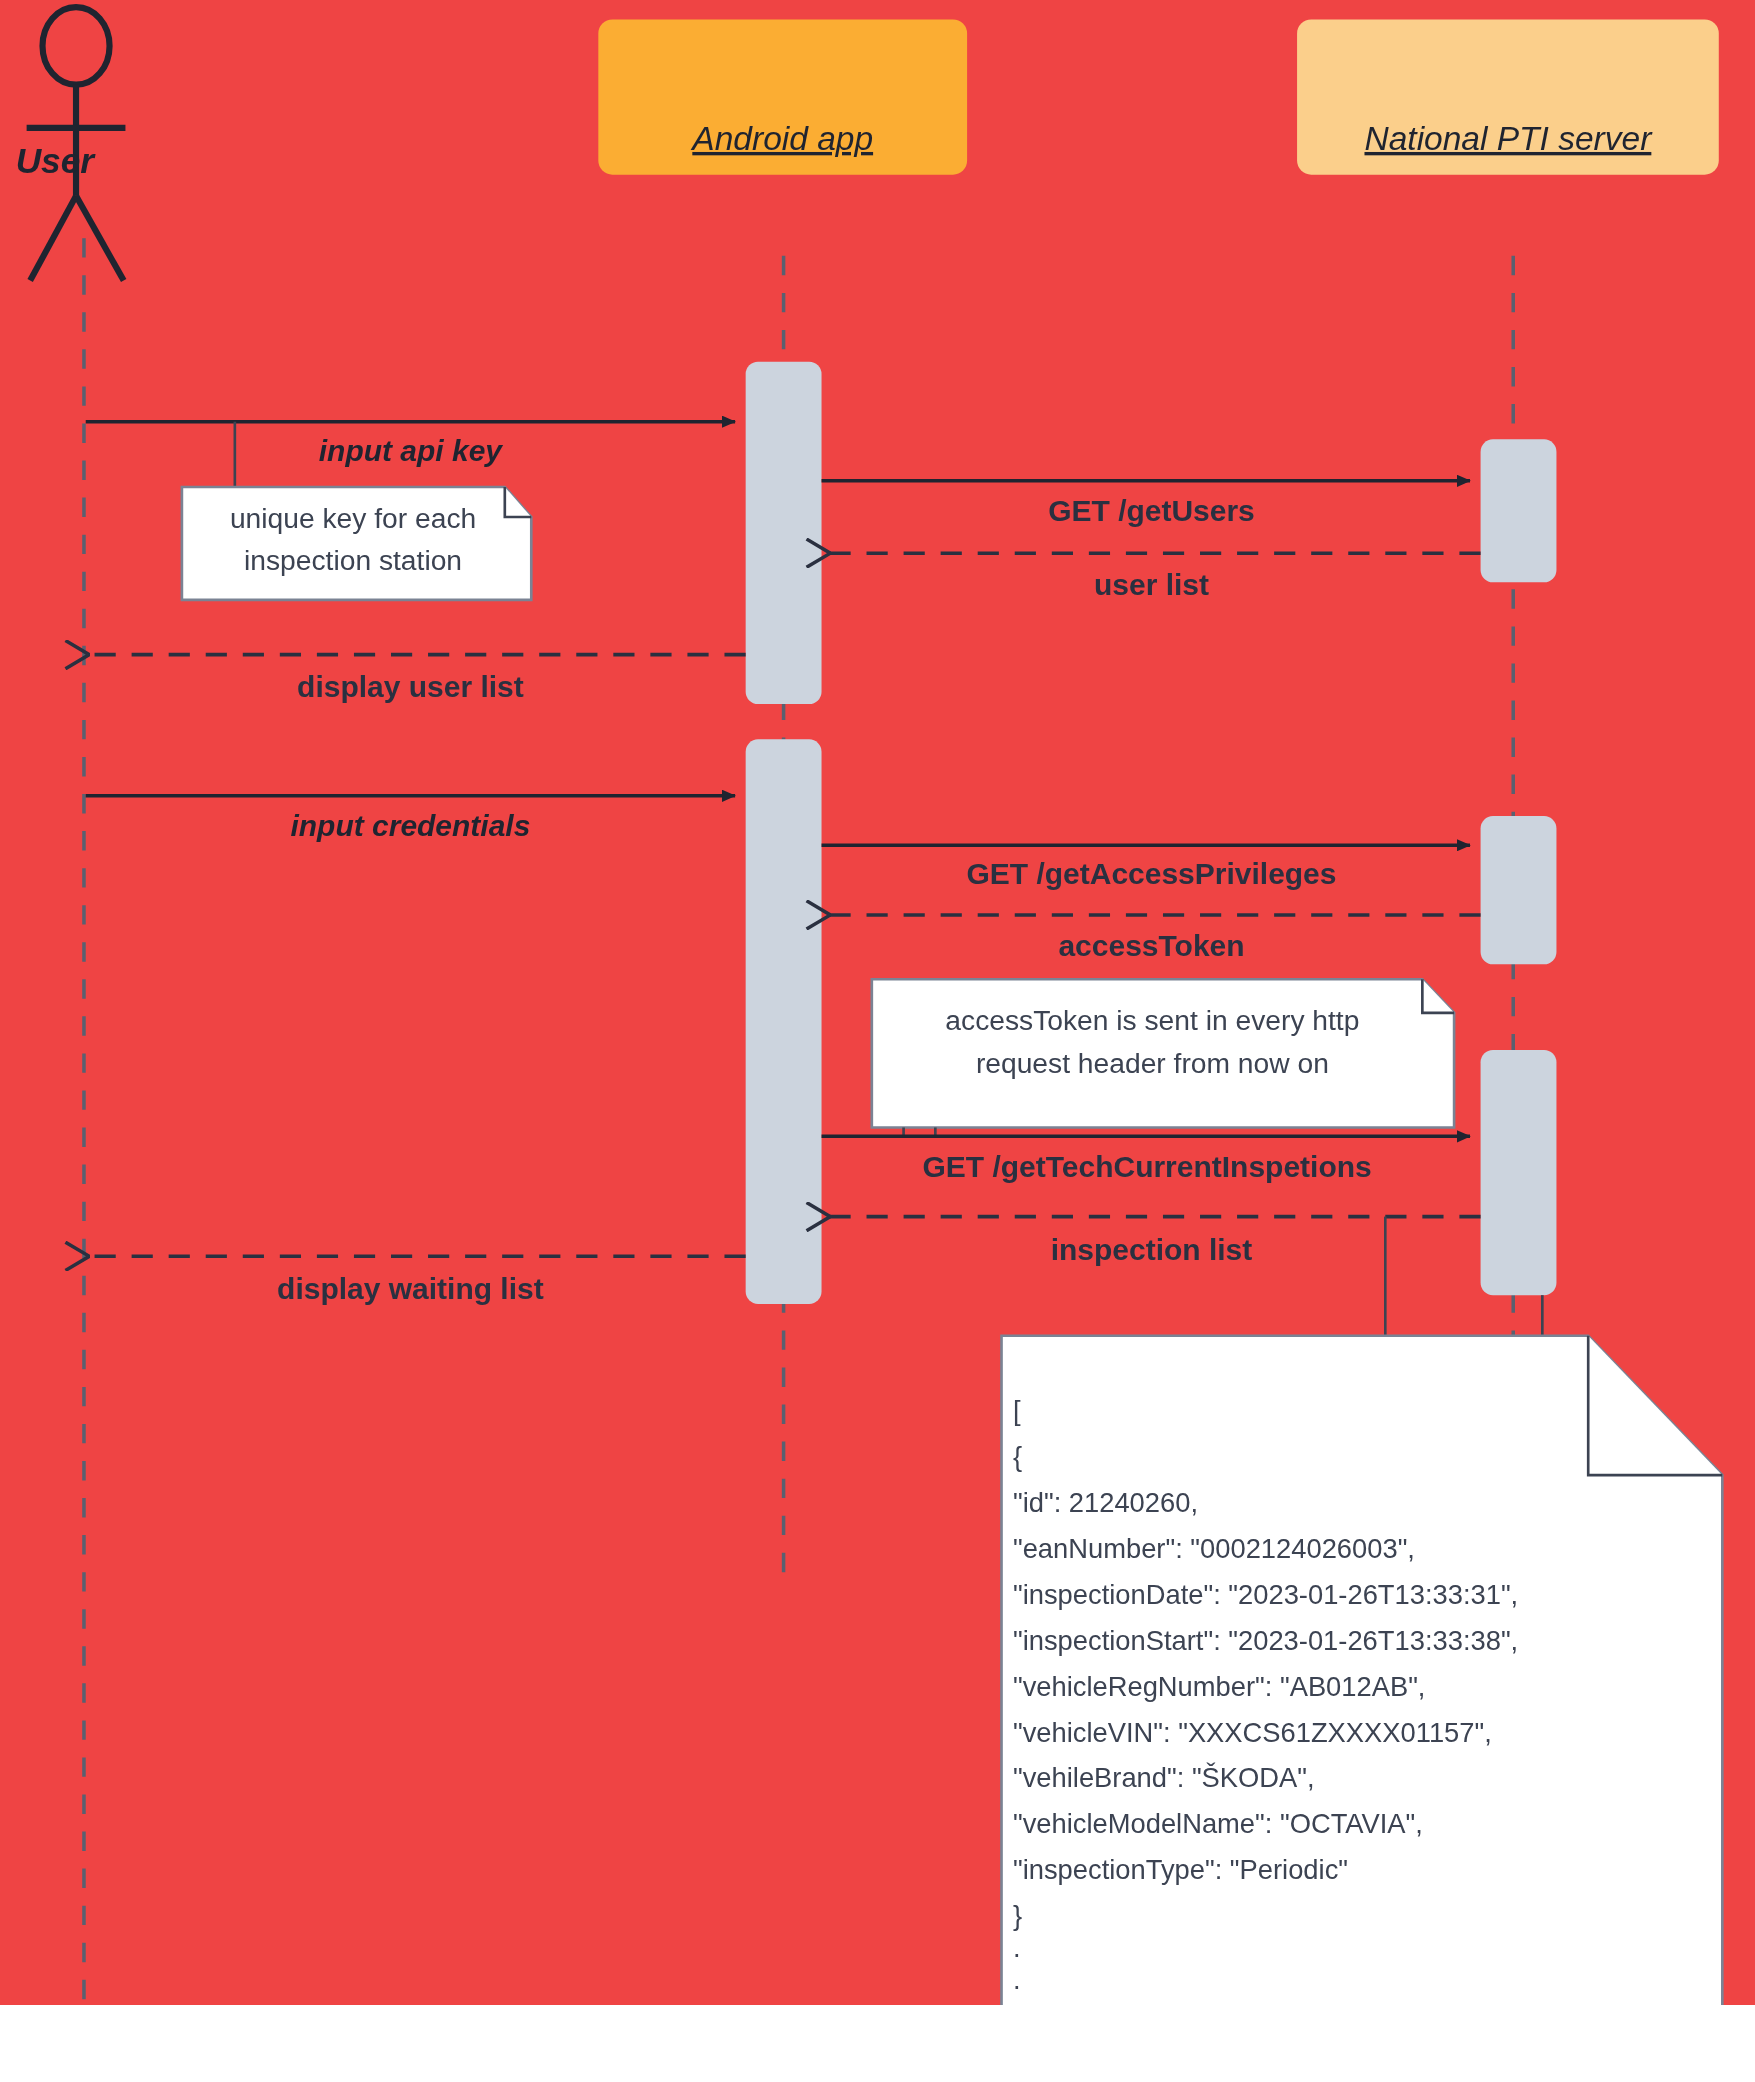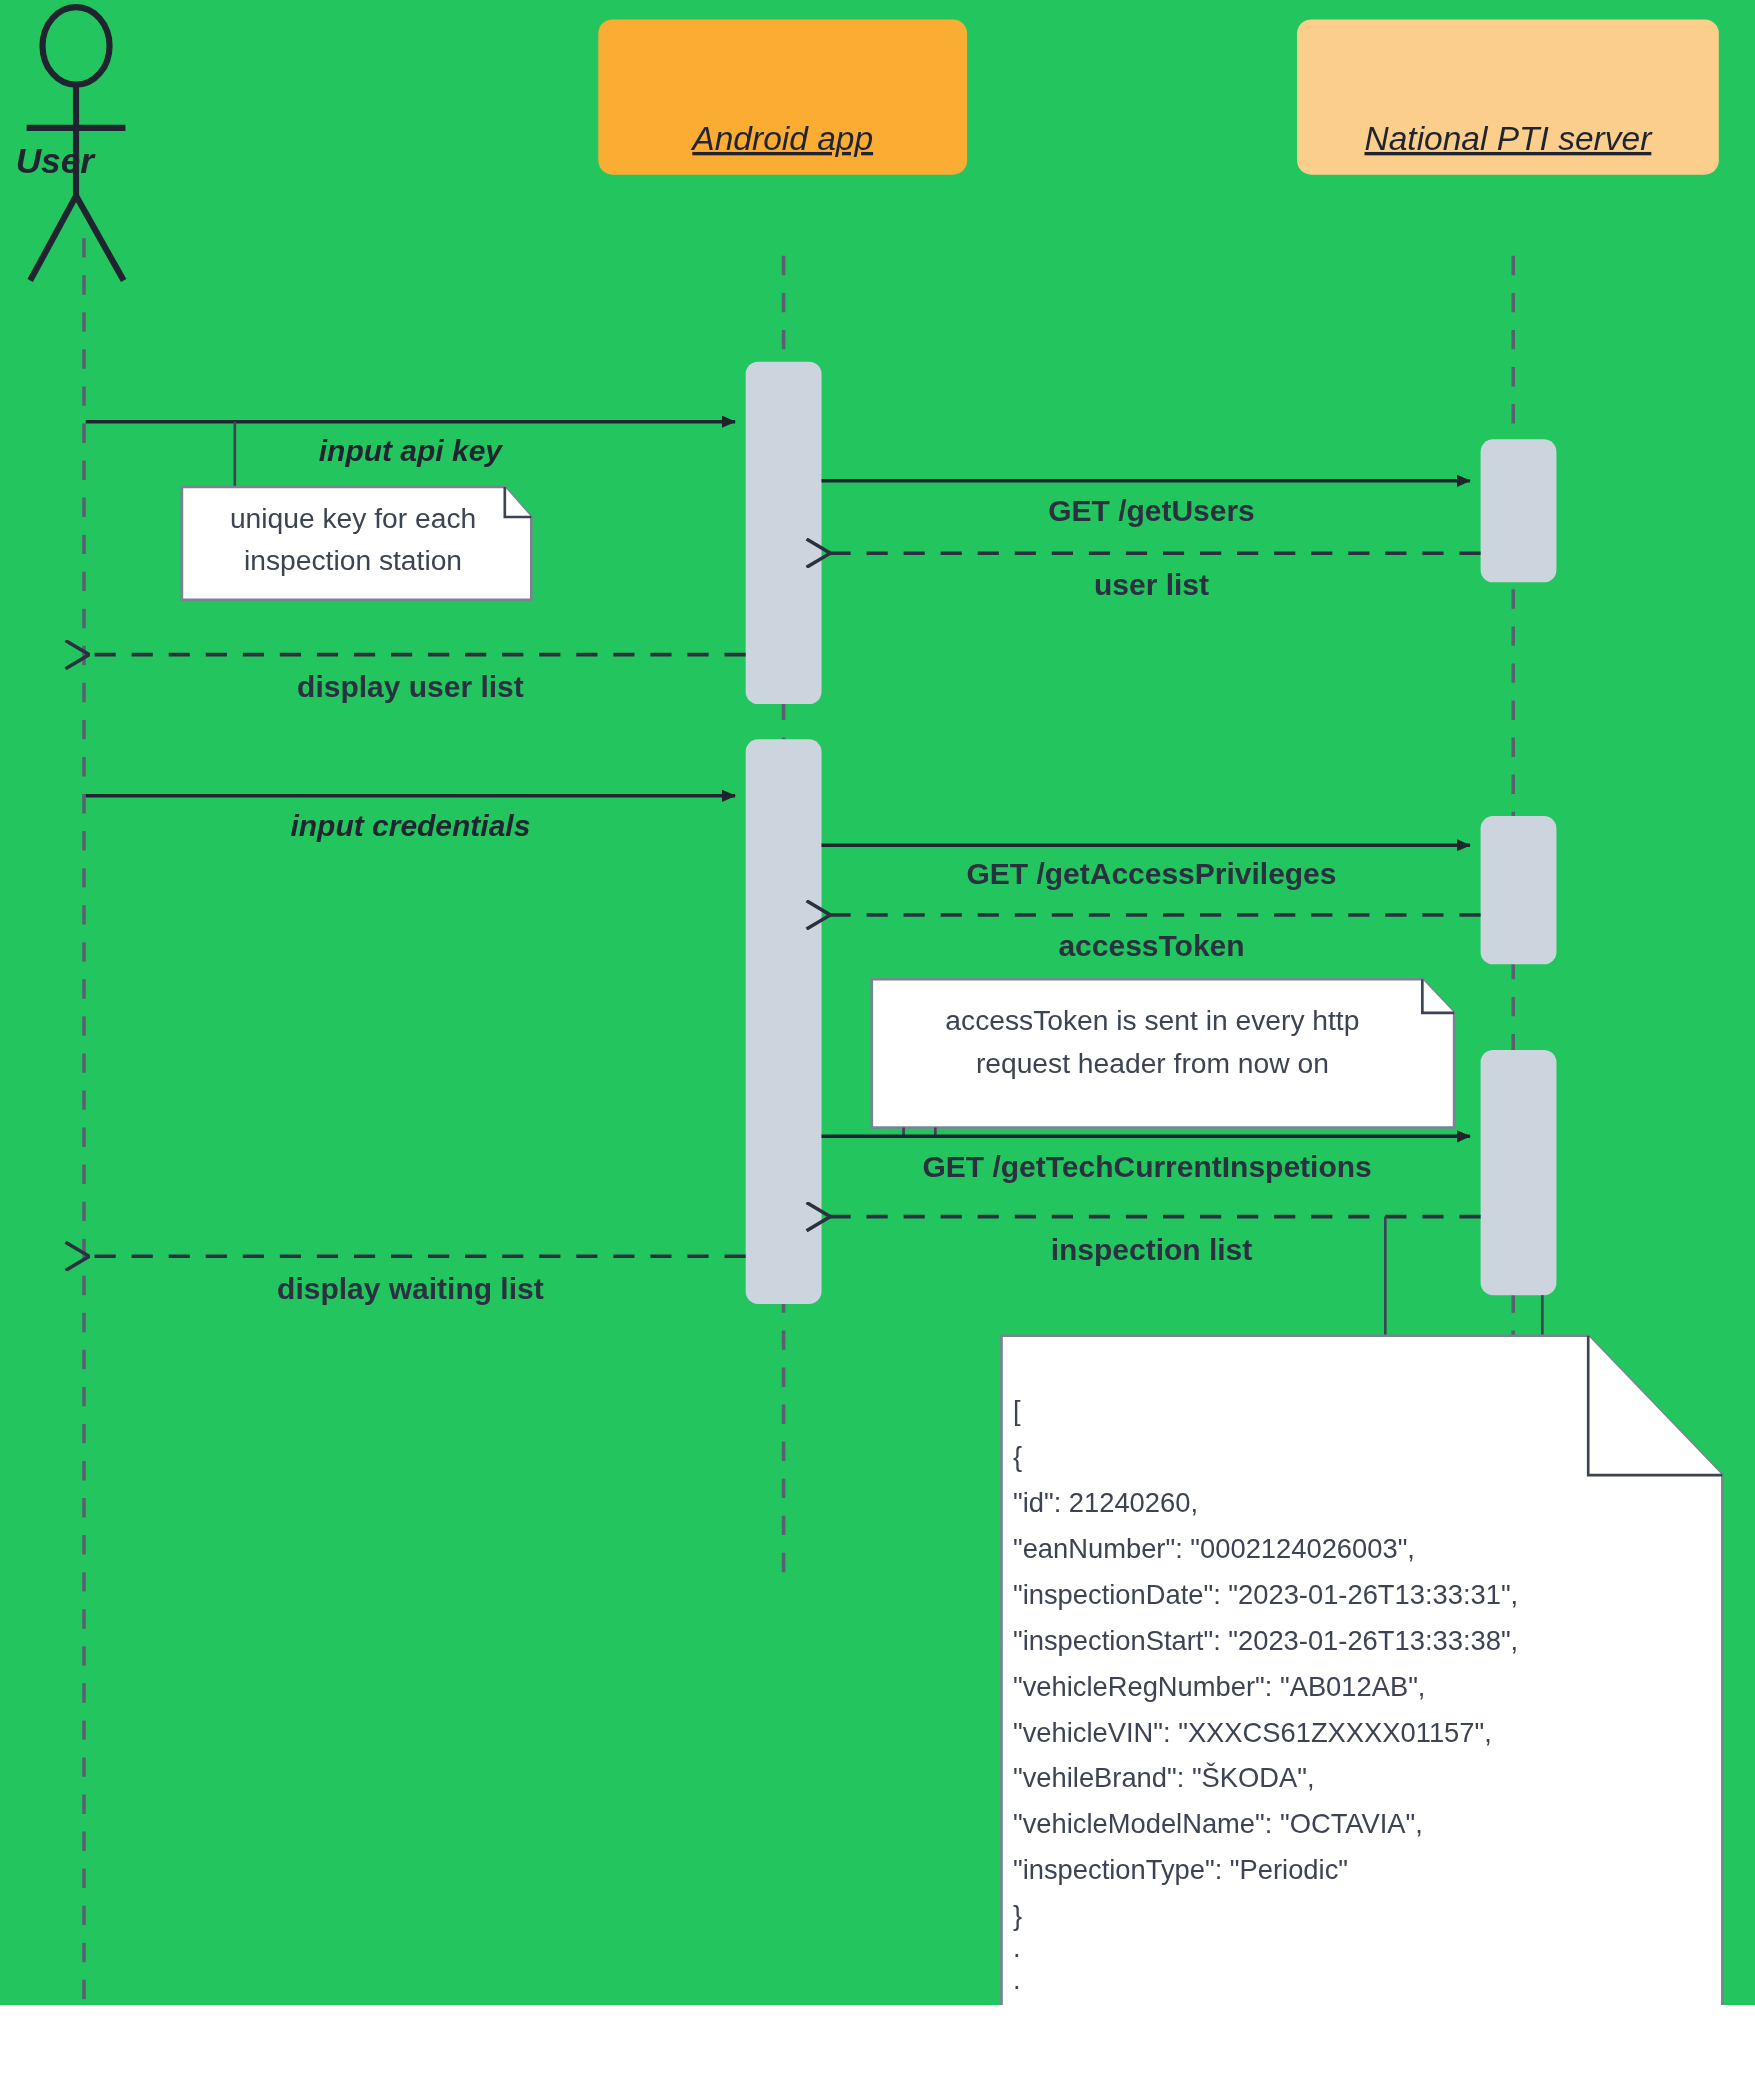--- a/index.html
+++ b/index.html
@@ -5,21 +5,21 @@
   * { box-sizing: border-box; }
   html, body {
     margin: 0; padding: 0;
     background: #ffffff;
     font-family: "Liberation Sans", sans-serif;
   }
   #stage {
     position: relative;
     width: 1756px;
     height: 2005px;
-    background: #22c55e;
+    background: #ef4444;
     overflow: hidden;
   }
   svg#diagram {
     position: absolute;
     left: 0; top: 0;
     width: 1756px;
     height: 2083px;
   }
   .lifeline-box-label {
     font-style: italic;

